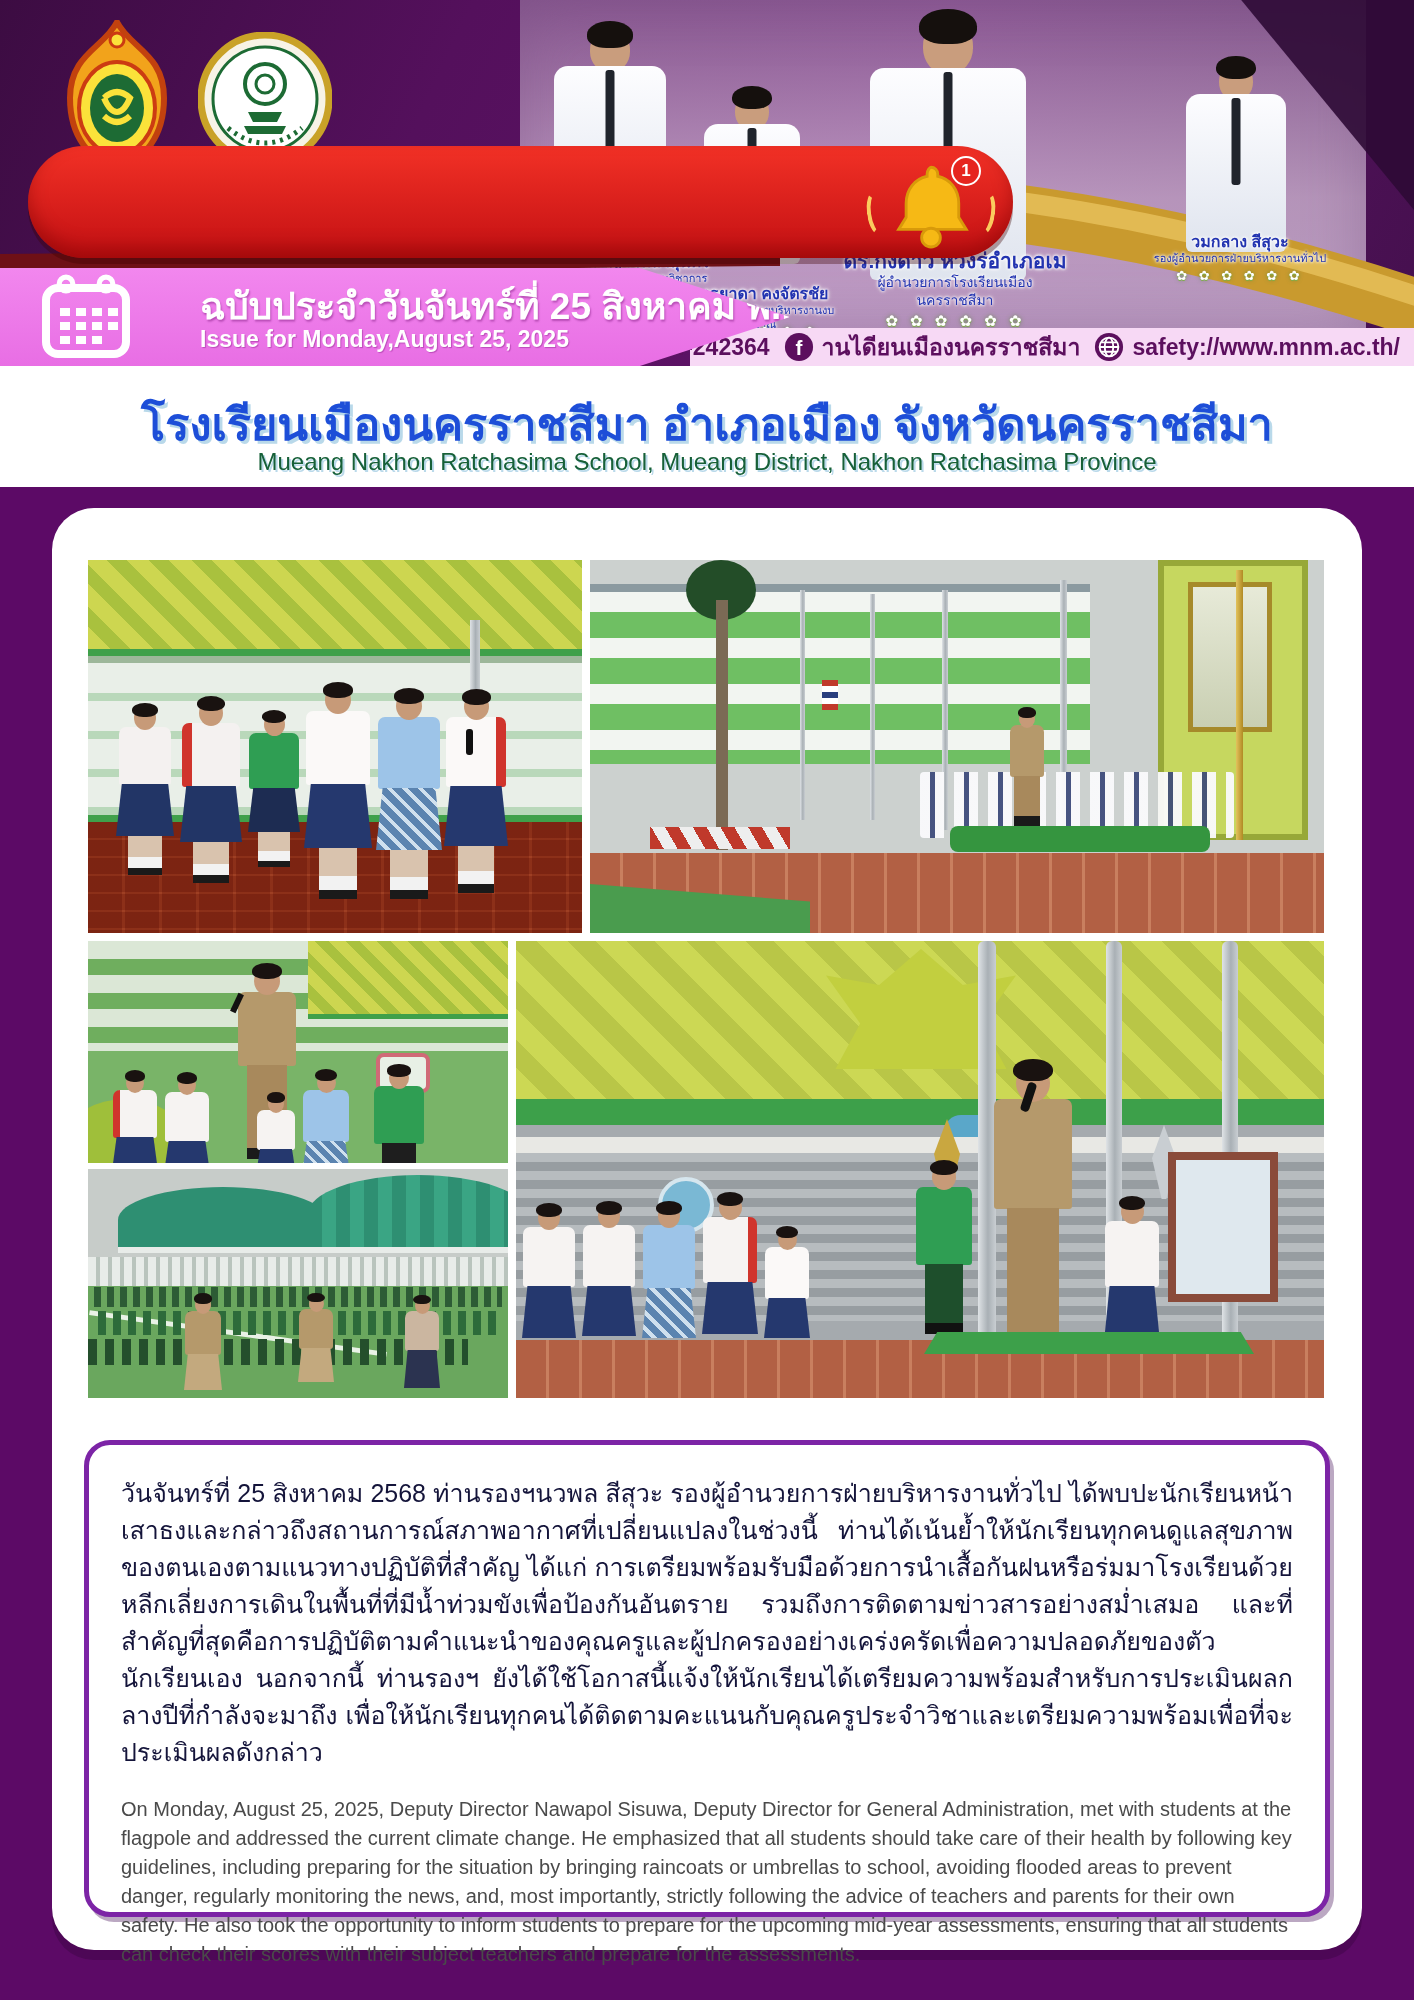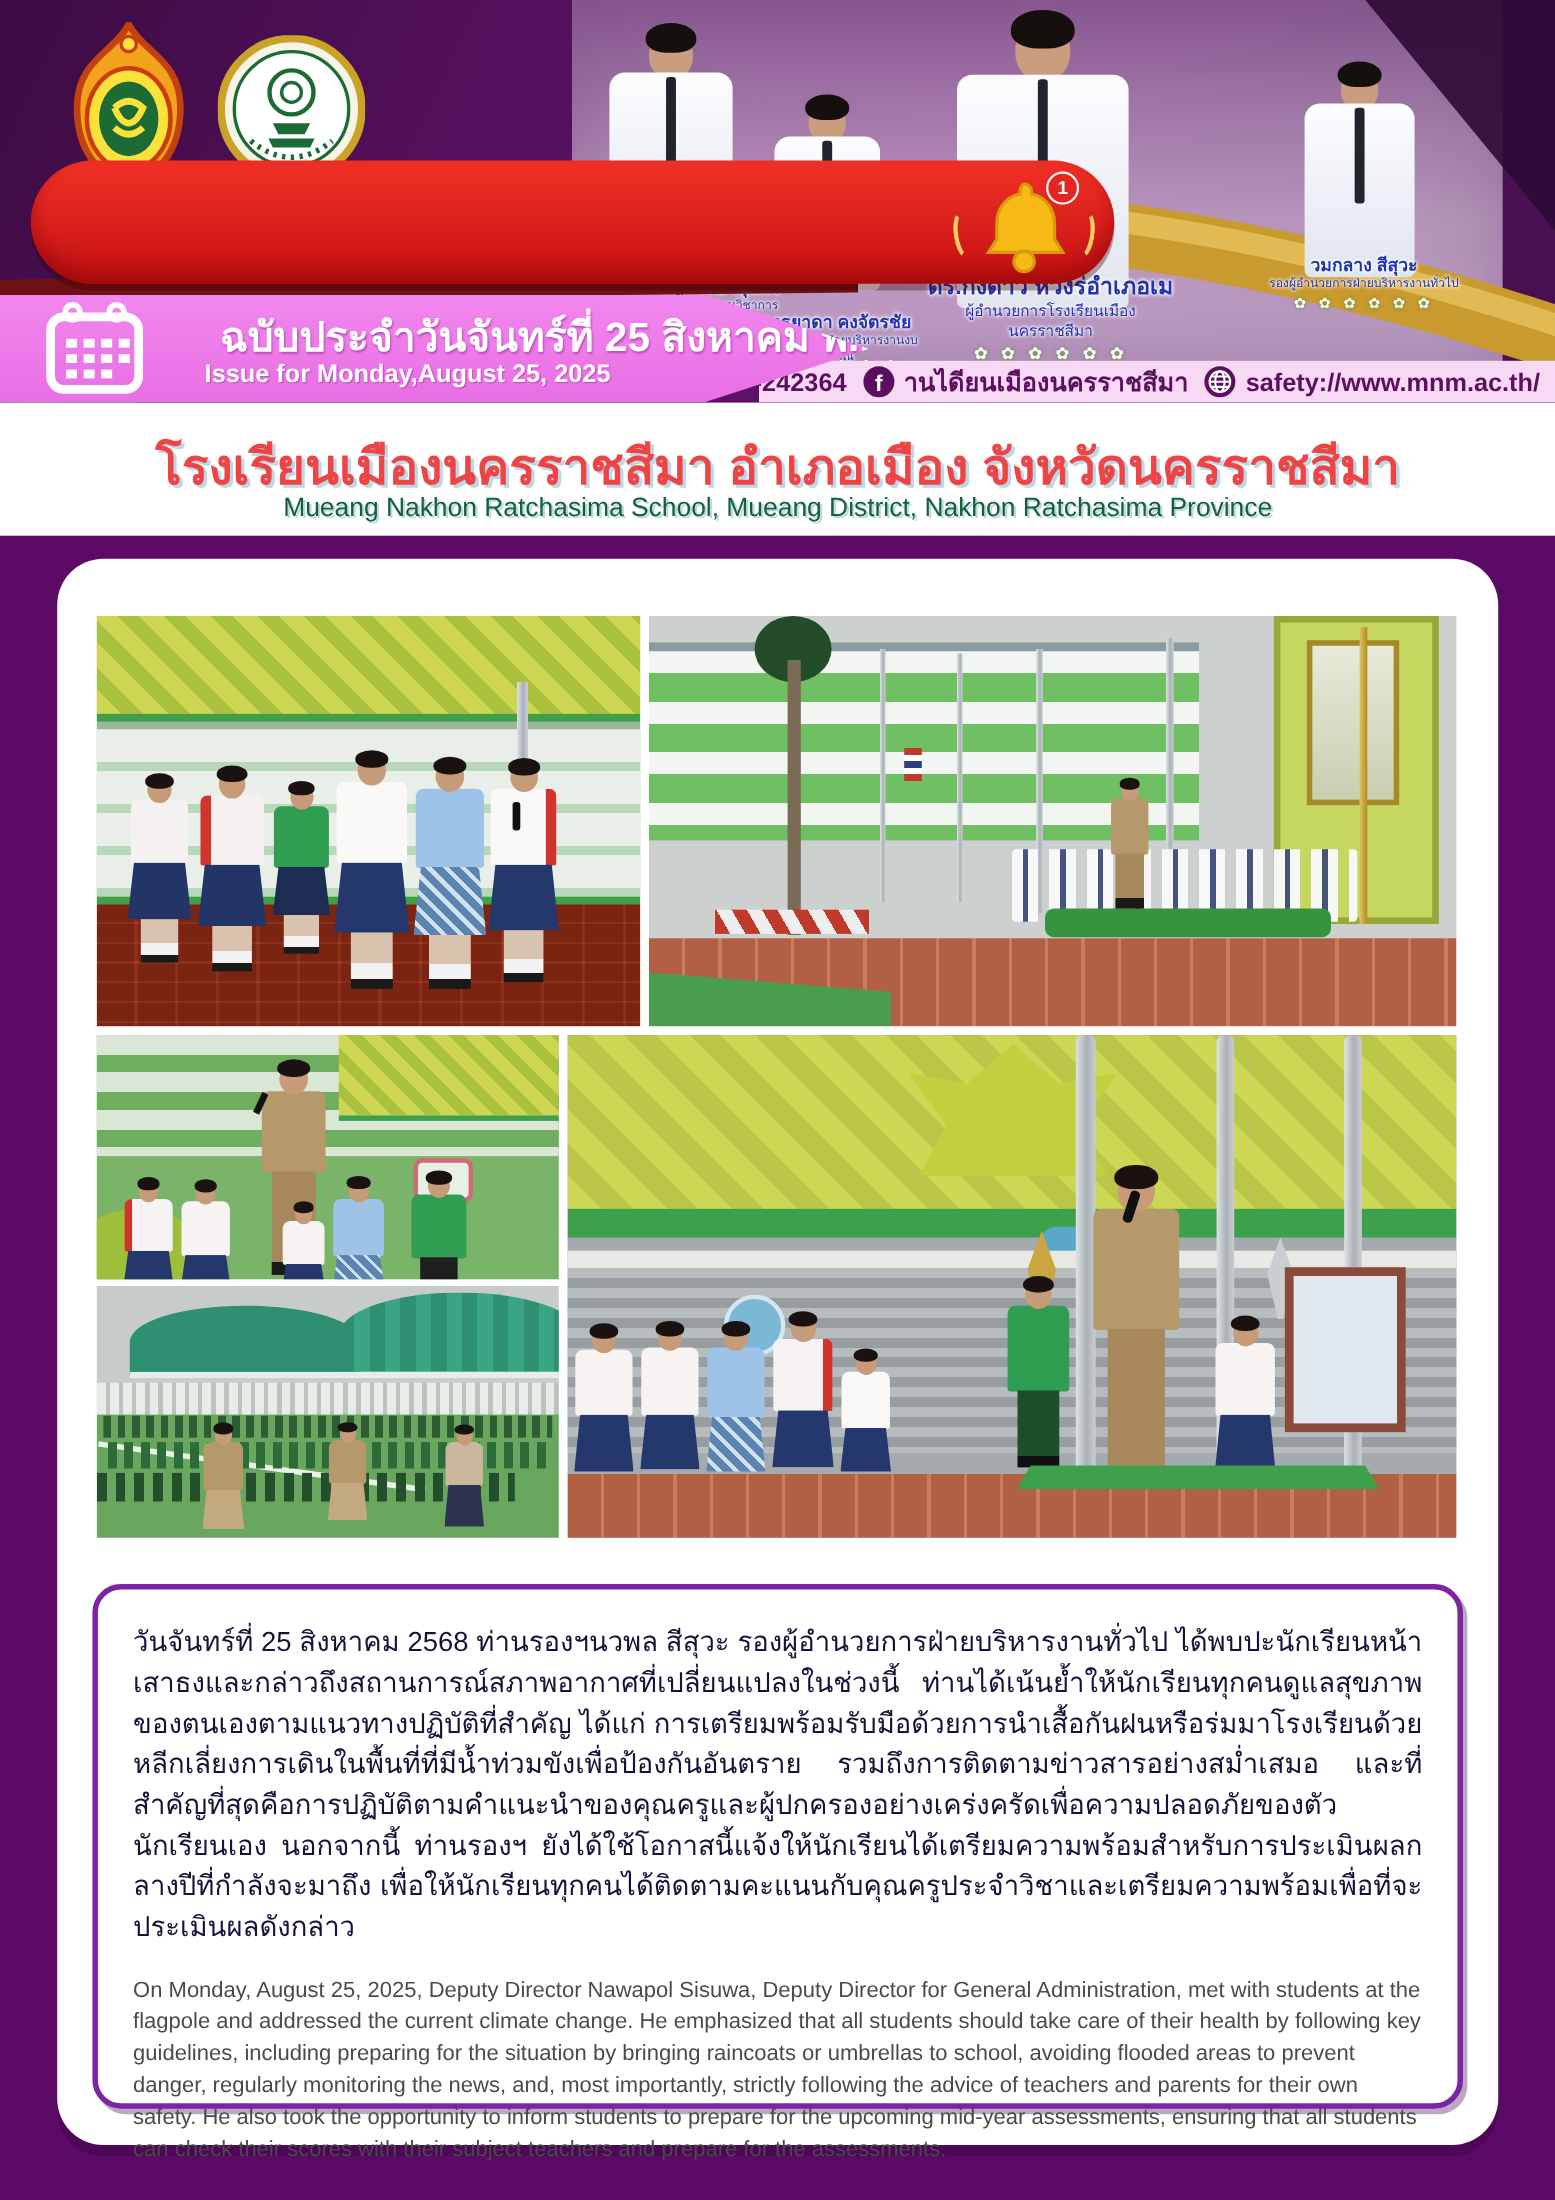--- a/index.html
+++ b/index.html
@@ -35,21 +35,21 @@
   .wave.l { left:-16px; border-right-color:transparent; border-top-color:transparent; border-bottom-color:transparent; transform:rotate(-8deg);}
   .wave.r { right:-16px; border-left-color:transparent; border-top-color:transparent; border-bottom-color:transparent; transform:rotate(8deg);}
 
   .maroon-sliver { position:absolute; left:0; top:250px; width:780px; height:20px; background:#6e1016; transform:skewY(-.6deg); z-index:4;}
 
   
   .issue-banner { position:absolute; left:0; top:268px; width:790px; height:98px; background:linear-gradient(180deg,#f287ee,#e86ee4);
             clip-path:polygon(0 0,81% 0,100% 50%,81% 100%,0 100%); z-index:5; }
   .issue-thai { position:absolute; left:200px; top:8px; color:#fff; font-size:37px; font-weight:bold;
             text-shadow:1px 2px 2px rgba(120,20,120,.45); white-space:nowrap; }
-  .issue-eng { position:absolute; left:186px; top:58px; color:#fff; font-size:23px; font-weight:bold;
+  .issue-eng { position:absolute; left:200px; top:58px; color:#fff; font-size:23px; font-weight:bold;
             text-shadow:1px 1px 1px rgba(120,20,120,.4); white-space:nowrap;}
   .cal-icon { position:absolute; left:34px; top:6px; }
 
   
   .contact-strip { position:absolute; left:690px; top:328px; width:724px; height:38px; background:#f7d9f5; z-index:4;
             display:flex; align-items:center; justify-content:flex-end; gap:14px; padding-right:14px;
             color:#5c0f5e; font-weight:bold; font-size:23px; }
   .contact-strip .ic { width:30px; height:30px; flex:0 0 auto; }
   .contact-item { display:flex; align-items:center; gap:8px; white-space:nowrap; }
 
@@ -60,21 +60,21 @@
   .staff .suit { margin:-6px auto 0; background:linear-gradient(180deg,#fdfdff,#dfe4ee); border-radius:14px 14px 6px 6px; position:relative; }
   .staff .tie { position:absolute; left:50%; top:4px; width:9px; height:55%; background:#20242c; transform:translateX(-50%); border-radius:3px; }
   .staff-label { position:absolute; z-index:4; text-align:center; color:#2233b0; line-height:1.25;
             text-shadow:0 0 3px #fff,0 0 3px #fff,0 0 5px #fff; }
   .staff-label .nm { font-weight:bold; }
   .flowers { position:absolute; z-index:4; color:#fff; text-shadow:0 1px 0 #7fae4a,0 0 4px rgba(90,140,60,.8);
             letter-spacing:4px; text-align:center; }
 
   
   .title-band { position:absolute; left:0; top:366px; width:1414px; height:121px; background:#fff; }
-  .title-thai { position:absolute; left:0; top:22px; width:100%; text-align:center; color:#ef4444; font-size:45px; font-weight:bold;
+  .title-thai { position:absolute; left:0; top:22px; width:100%; text-align:center; color:#1d4ed8; font-size:45px; font-weight:bold;
             text-shadow:3px 3px 0 #b9d9ea; white-space:nowrap; }
   .title-eng { position:absolute; left:0; top:82px; width:100%; text-align:center; color:#166038; font-size:24px; font-weight:normal;
             text-shadow:2px 2px 0 #b9d9ea; }
 
   
   .card { position:absolute; left:52px; top:508px; width:1310px; height:1442px; background:#fff; border-radius:42px;
           box-shadow:0 10px 0 rgba(30,0,40,.25); }
 
   .ph { position:absolute; overflow:hidden; background:#9db79a; }
 

